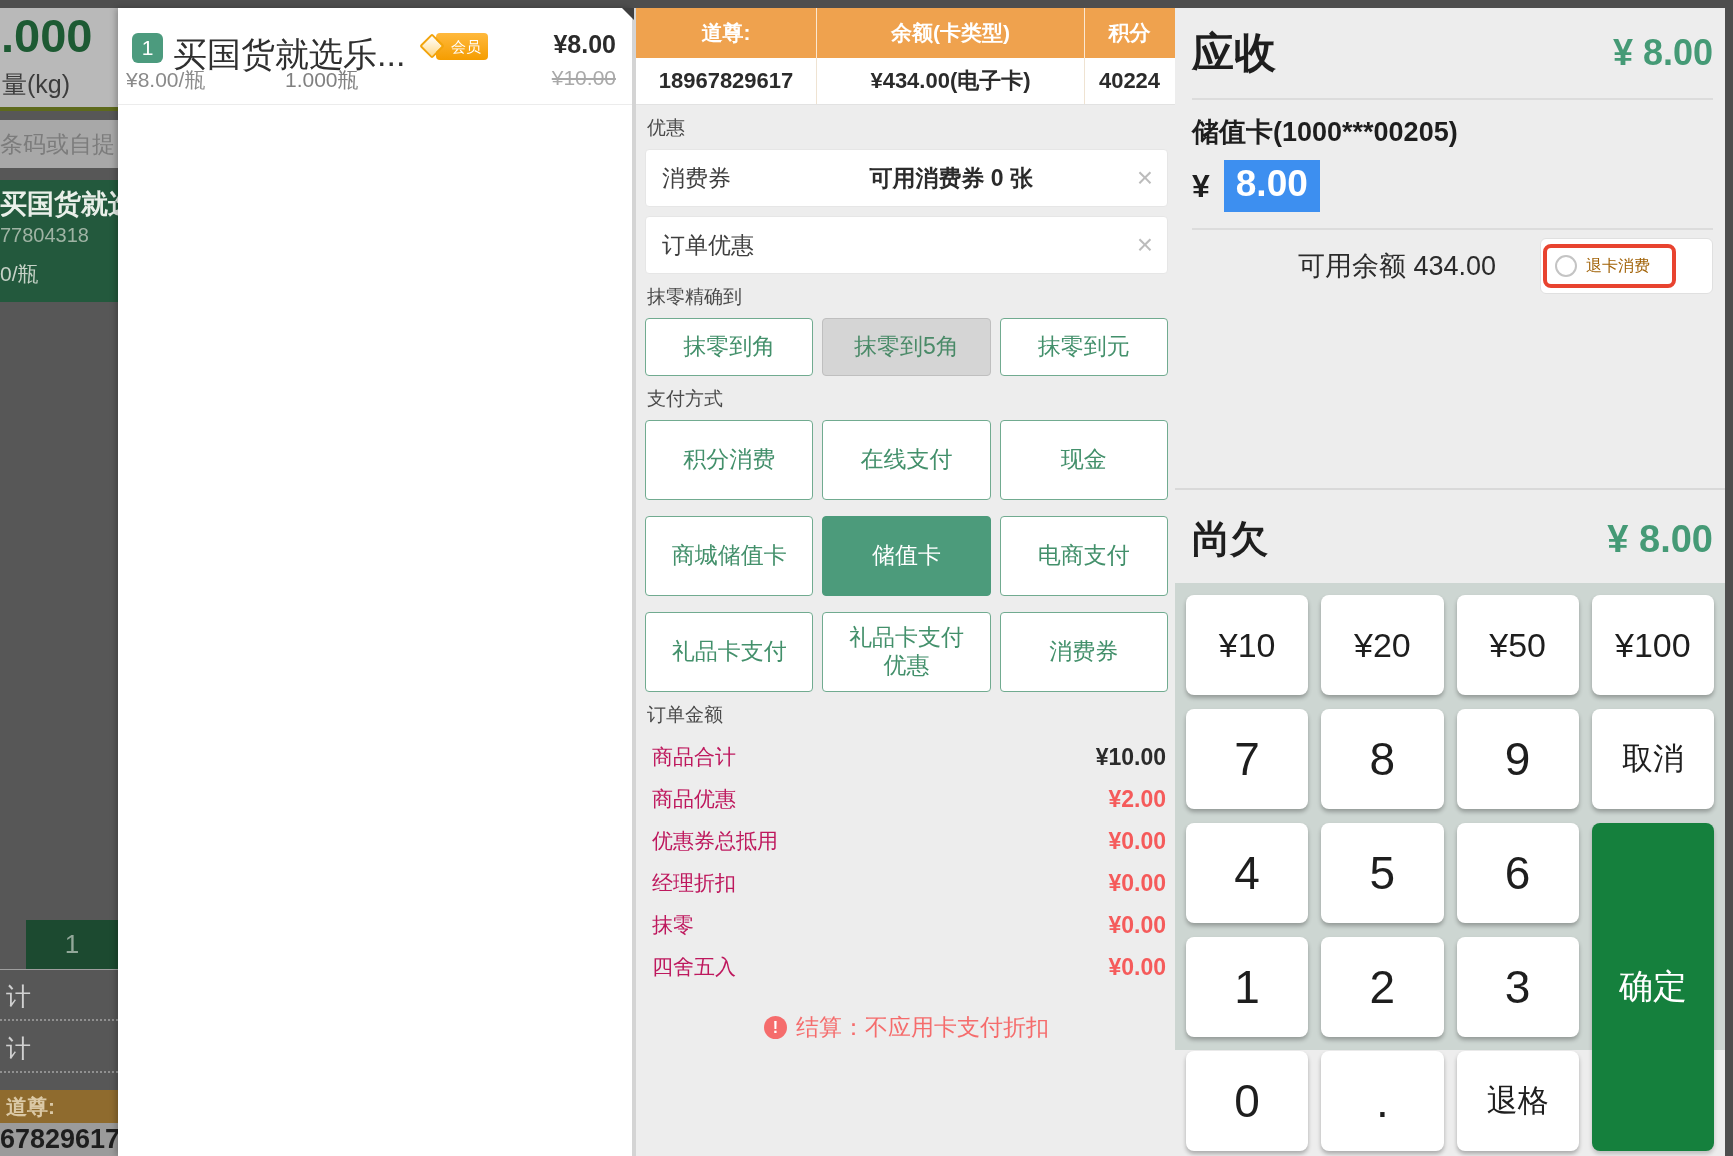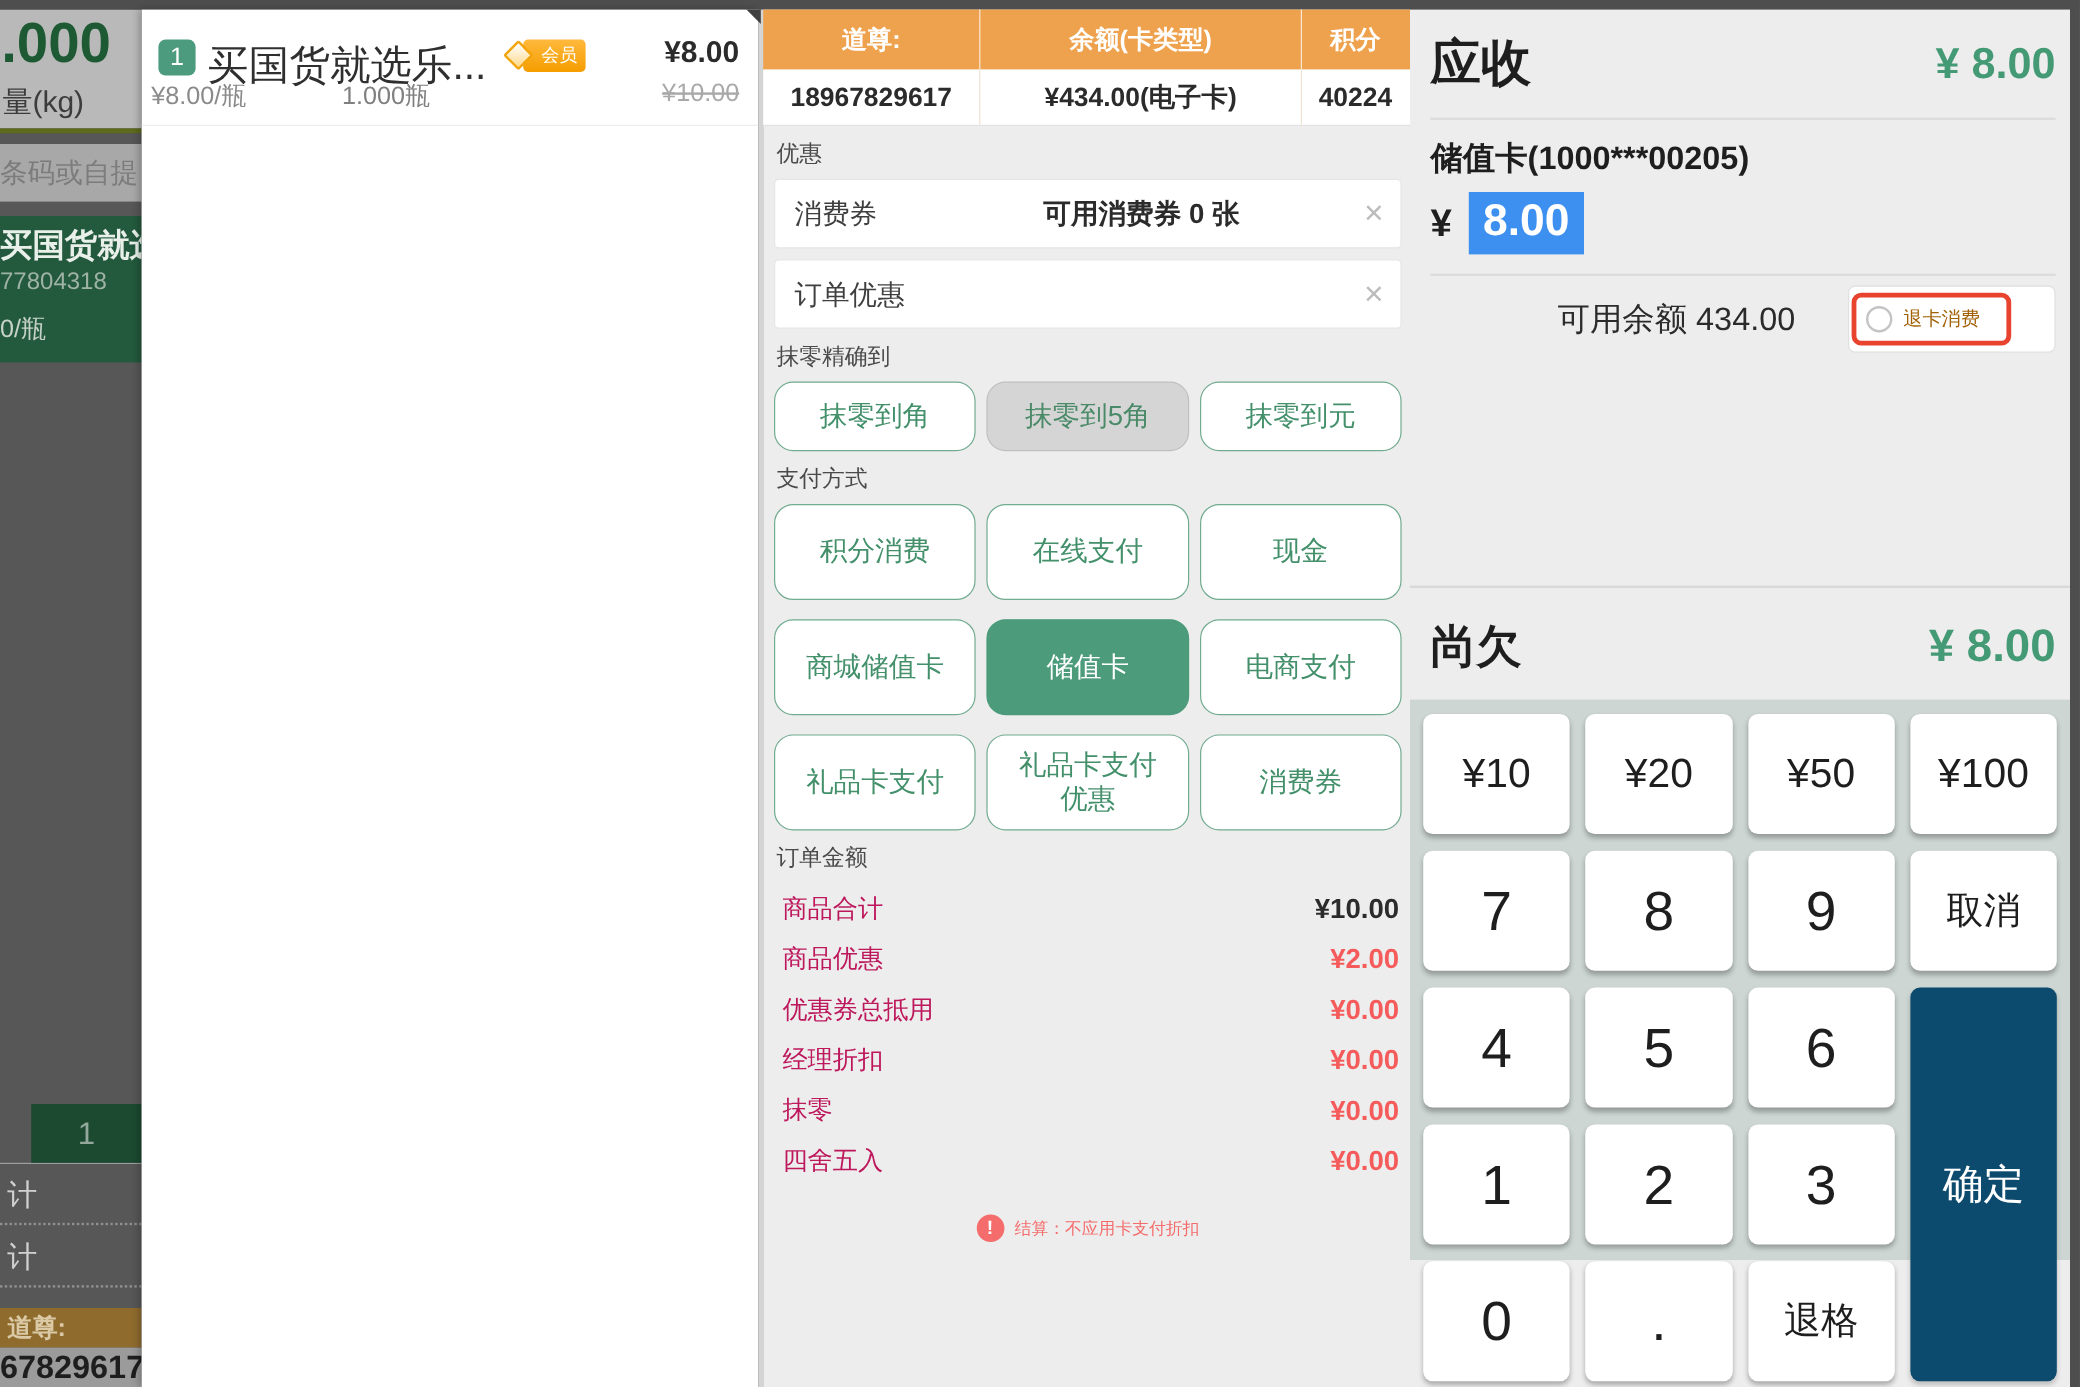--- a/index.html
+++ b/index.html
@@ -54,35 +54,35 @@
   .val-red { color:#f0483f; }
 
   .mid-body { padding:0 7px 0 9px; }
   .sec-label { font-size:19px; color:#4a4a4a; margin:10px 0 8px 2px; }
   .disc-row { position:relative; height:58px; background:#fff; border:1px solid #e6e6e6; border-radius:4px; margin-bottom:9px; display:flex; align-items:center; padding:0 16px; }
   .disc-label { font-size:23px; color:#3f3f3f; }
   .disc-info { margin-left:auto; margin-right:118px; font-size:23px; font-weight:bold; color:#2b2b2b; }
   .close-x { position:absolute; right:14px; top:50%; transform:translateY(-50%); font-size:28px; color:#bcbcbc; line-height:1; }
 
   .round-row { display:flex; gap:9px; }
-  .opt-btn { flex:1; height:58px; background:#fff; border:1px solid #71ab90; border-radius:16px; color:#43906b; font-size:23px; display:flex; align-items:center; justify-content:center; text-align:center; line-height:1.2; }
+  .opt-btn { flex:1; height:58px; background:#fff; border:1px solid #71ab90; border-radius:4px; color:#43906b; font-size:23px; display:flex; align-items:center; justify-content:center; text-align:center; line-height:1.2; }
   .opt-btn.gray-selected { background:#d5d5d5; border-color:#bfbfbf; color:#4a8a68; }
   .opt-btn.green-selected { background:#4c9b7b; border-color:#4c9b7b; color:#fff; }
 
   .pay-grid { display:grid; grid-template-columns:repeat(3,1fr); gap:16px 9px; }
   .pay-grid .opt-btn { height:80px; padding:0 18px; }
 
   .amount-row { display:flex; justify-content:space-between; align-items:center; height:42px; padding:0 2px 0 7px; }
   .amount-label { font-size:21px; color:#be185d; }
   .amount-value { font-size:23px; font-weight:bold; color:#f55b5b; }
   .amount-value.dark { color:#2b2b2b; }
 
   .warning { display:flex; justify-content:center; align-items:center; gap:9px; margin-top:24px; }
   .warn-icon { width:23px; height:23px; border-radius:50%; background:#f56c6c; color:#fff; font-weight:bold; font-size:16px; display:flex; align-items:center; justify-content:center; }
-  .warn-text { font-size:14px; color:#f56c6c; }
+  .warn-text { font-size:23px; color:#f56c6c; }
 
   
   .right-panel { position:absolute; left:1175px; top:8px; width:550px; height:1148px; background:#ededed; }
   .rp-top { padding:0 12px 0 17px; }
   .recv-row { display:flex; justify-content:space-between; align-items:center; height:92px; border-bottom:2px solid #dcdcdc; }
   .recv-label { font-size:42px; font-weight:bold; color:#1e1e1e; }
   .green-amount { font-size:36px; font-weight:bold; color:#459a76;margin-left:43px; }
   .card-line { margin-top:14px; font-size:27px; font-weight:bold; color:#1e1e1e; }
   .input-line { display:flex; align-items:center; margin-top:10px; padding-bottom:16px; border-bottom:2px solid #dcdcdc; }
   .currency { font-size:32px; font-weight:bold; color:#1e1e1e; margin-right:14px; }
@@ -94,21 +94,21 @@
   .radio { width:22px; height:22px; border:2px solid #c4c4c4; border-radius:50%; background:#fff; }
   .refund-label { font-size:16px; color:#a16207; white-space:nowrap; }
   .due-divider { position:absolute; left:0; top:480px; width:550px; height:2px; background:#d9d9d9; }
   .due-row { position:absolute; left:17px; right:12px; top:492px; height:78px; display:flex; justify-content:space-between; align-items:center; }
   .due-label { font-size:38px; font-weight:bold; color:#1e1e1e; }
 
   .numpad { position:absolute; left:0; top:575px; width:550px; height:467px; background:#cdd6d2; padding:12px 11px; display:grid; grid-template-columns:repeat(4,1fr); grid-template-rows:repeat(5,100px); gap:14px 13px; align-content:start; }
   .key { background:#fff; border-radius:8px; box-shadow:0 3px 4px rgba(0,0,0,.28); display:flex; align-items:center; justify-content:center; font-size:46px; color:#1e1e1e; }
   .key.cash { font-size:34px; }
   .key.fn { font-size:31px; }
-  .key.confirm { grid-column:4; grid-row:3 / 6; background:#0c4a6e; color:#fff; font-size:34px; box-shadow:0 3px 4px rgba(0,0,0,.2); }
+  .key.confirm { grid-column:4; grid-row:3 / 6; background:#15803d; color:#fff; font-size:34px; box-shadow:0 3px 4px rgba(0,0,0,.2); }
 </style>
 </head>
 <body>
 
 <div class="top-bar"></div>
 
 <div class="left-strip">
   <div class="ls-weight">
     <div class="ls-weight-value">.000</div>
     <div class="ls-weight-label">量(kg)</div>

